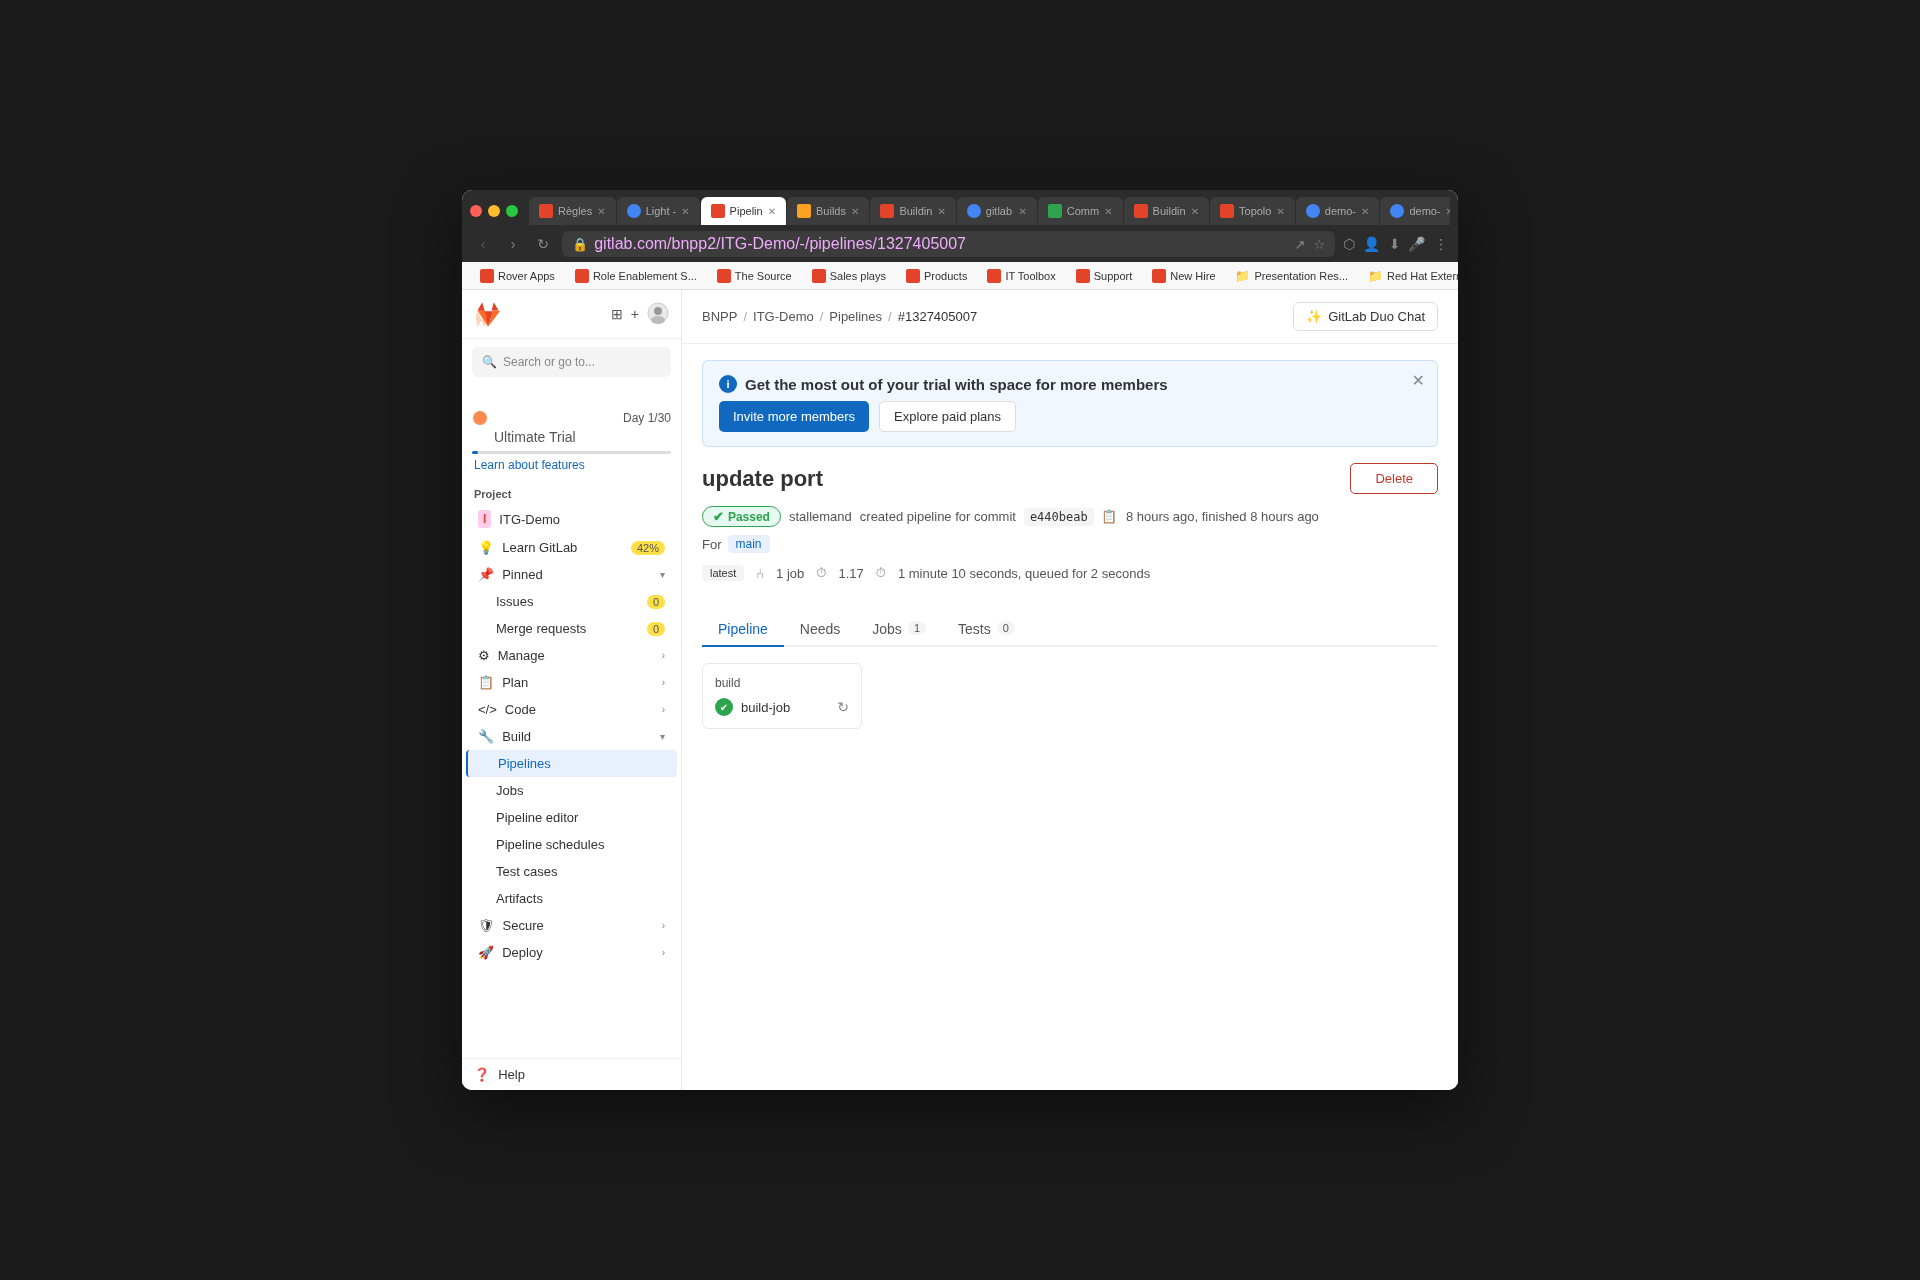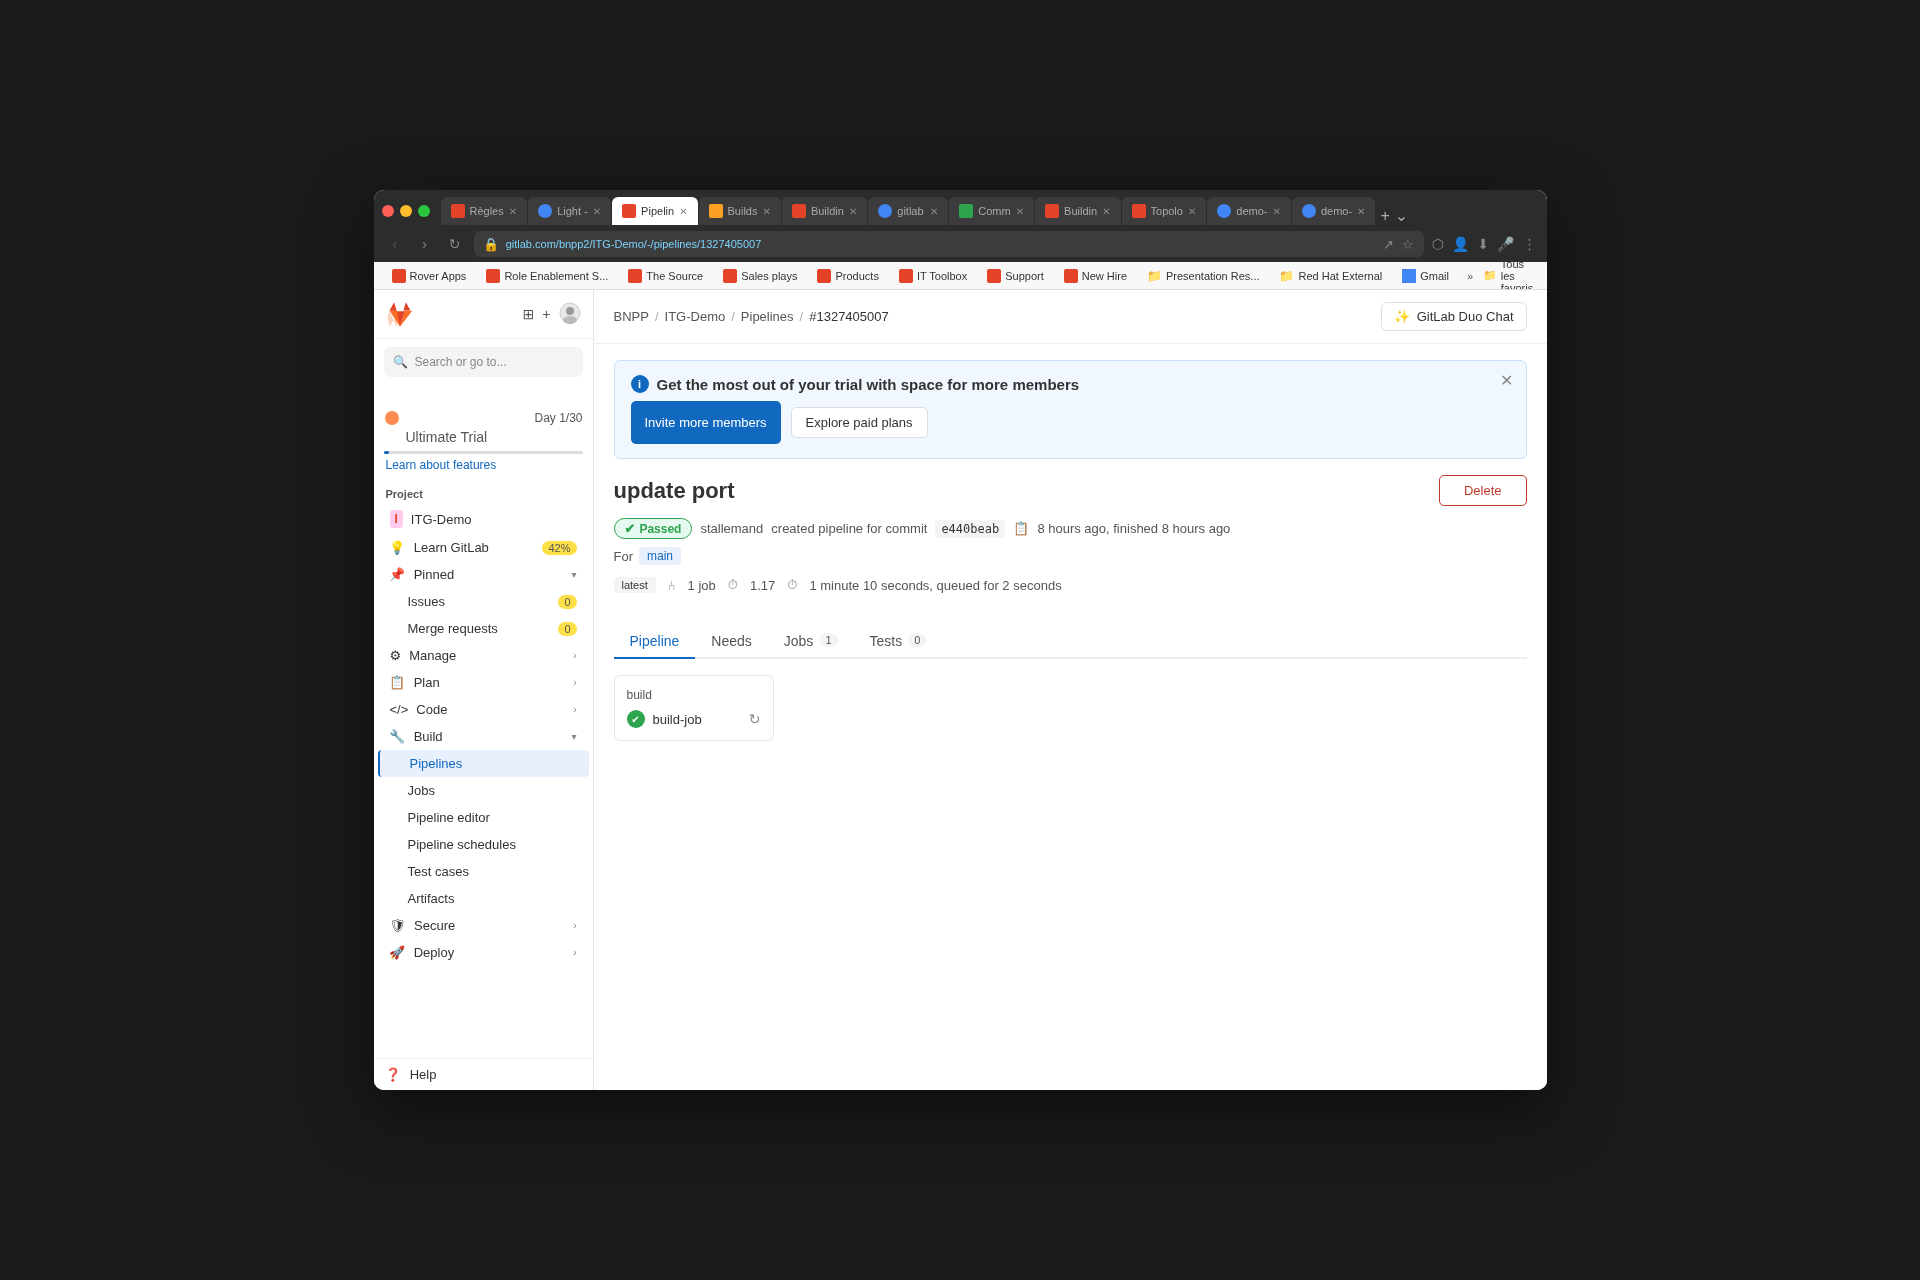--- a/index.html
+++ b/index.html
@@ -8,21 +8,21 @@
       font-family: -apple-system, BlinkMacSystemFont, 'Segoe UI', Arial, sans-serif;
       font-size: 13px;
       width: 1920px;
       height: 1280px;
       overflow: hidden;
       display: flex;
       align-items: center;
       justify-content: center;
     }
     .browser-window {
-      width: 1173px;
+      width: 996px;
       height: 900px;
       background: #fff;
       border-radius: 10px;
       overflow: hidden;
       box-shadow: 0 20px 60px rgba(0,0,0,0.5);
       display: flex;
       flex-direction: column;
     }
     
     .browser-chrome {
@@ -115,22 +115,22 @@
       flex: 1;
       background: #3c3c3c;
       border-radius: 6px;
       height: 26px;
       display: flex;
       align-items: center;
       padding: 0 10px;
       gap: 6px;
     }
     .address-text {
-      font-size: 11px;
-      color: #7dd3fc;
+      font-size: 16px;
+      color: #f0abfc;
       flex: 1;
     }
     .address-icons {
       display: flex;
       gap: 8px;
       align-items: center;
     }
     .addr-icon { color: #888; font-size: 13px; cursor: pointer; }
     .browser-toolbar-icons {
       display: flex;
@@ -367,21 +367,21 @@
       color: #555;
       margin-bottom: 12px;
       line-height: 1.5;
     }
     .banner-actions {
       display: flex;
       gap: 10px;
       align-items: center;
     }
     .btn-primary {
-      padding: 14px 14px;
+      padding: 8px 14px;
       background: #1068bf;
       color: #fff;
       border: none;
       border-radius: 5px;
       font-size: 13px;
       cursor: pointer;
     }
     .btn-secondary {
       padding: 7px 14px;
       background: #fff;

